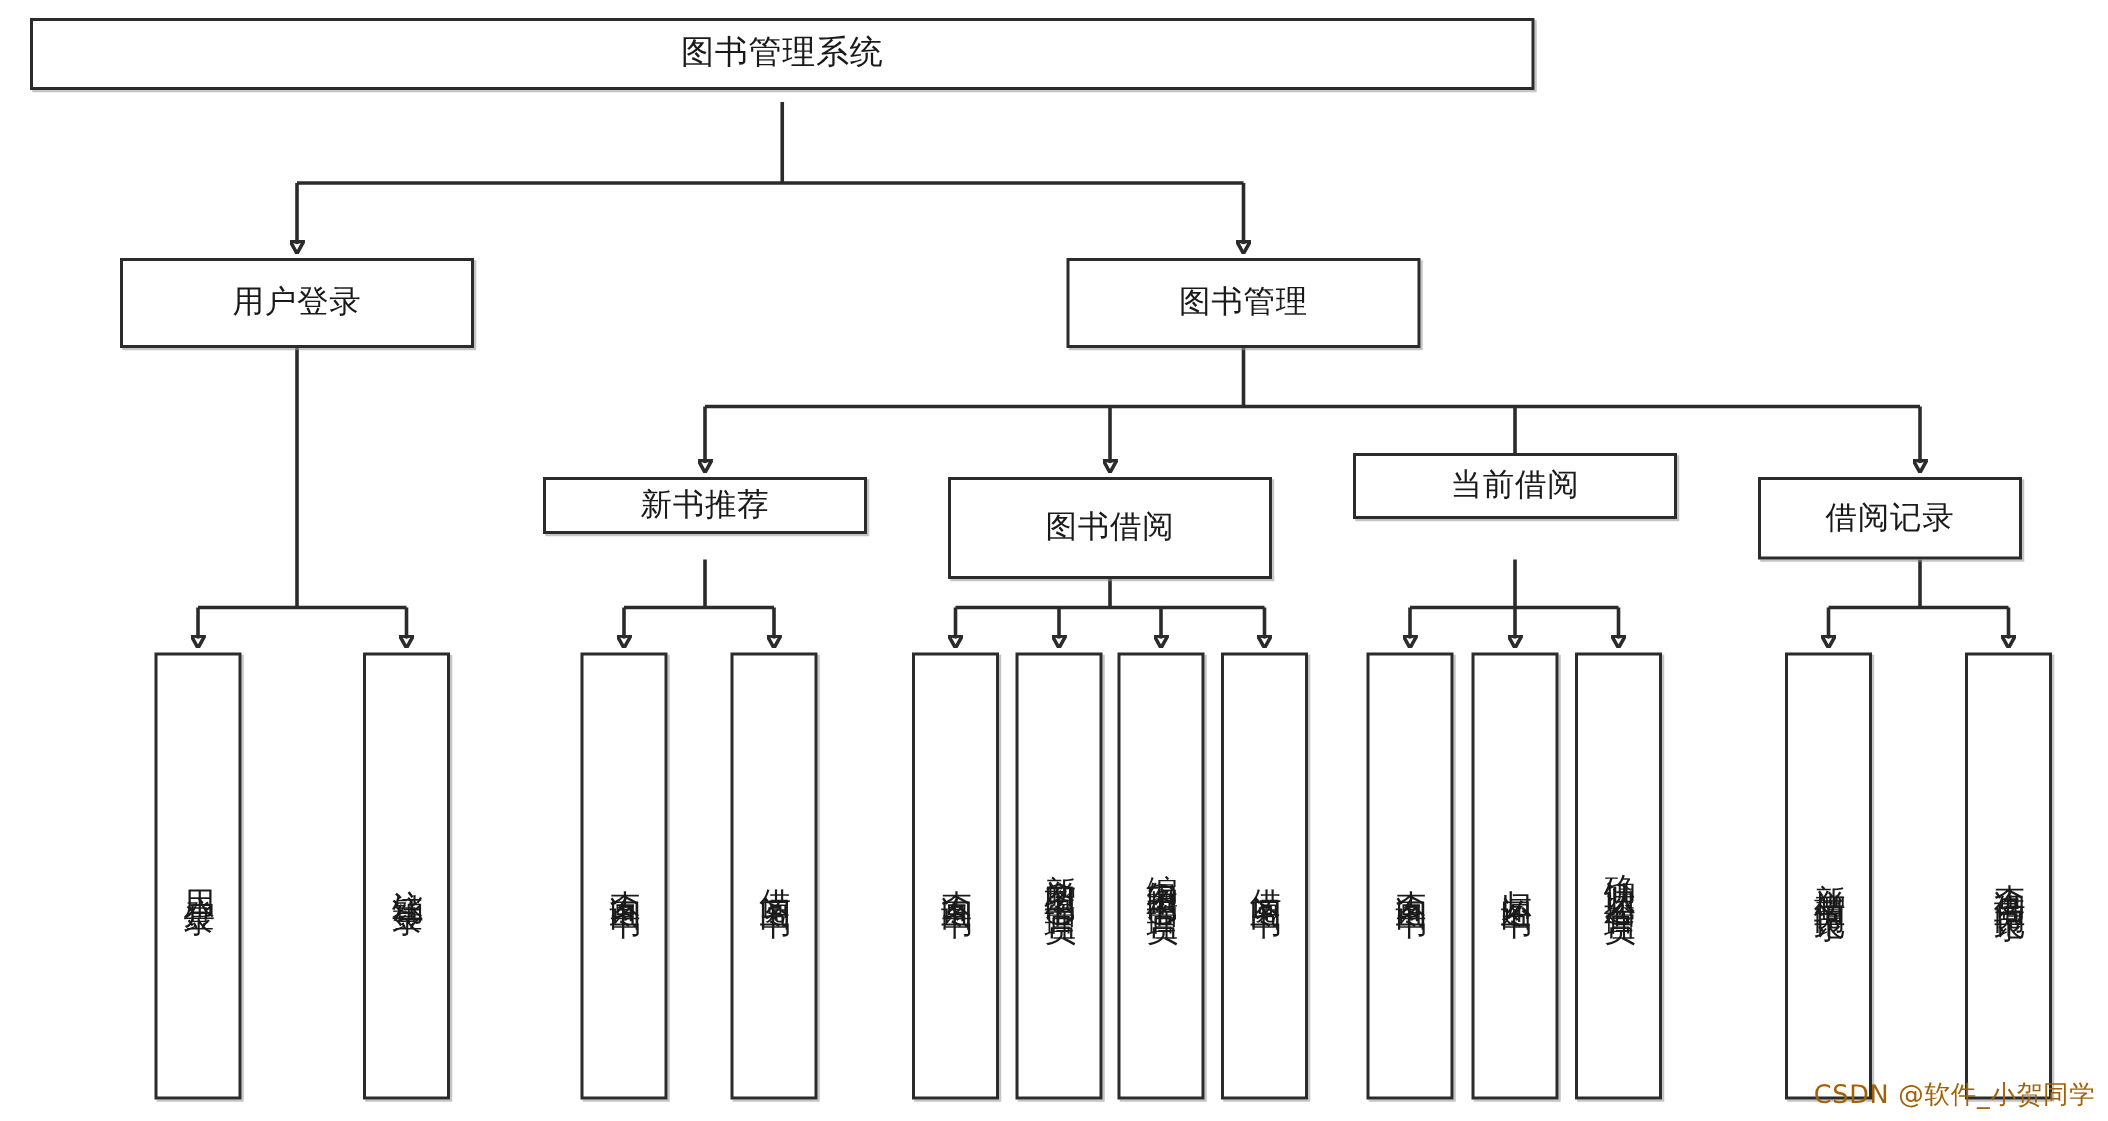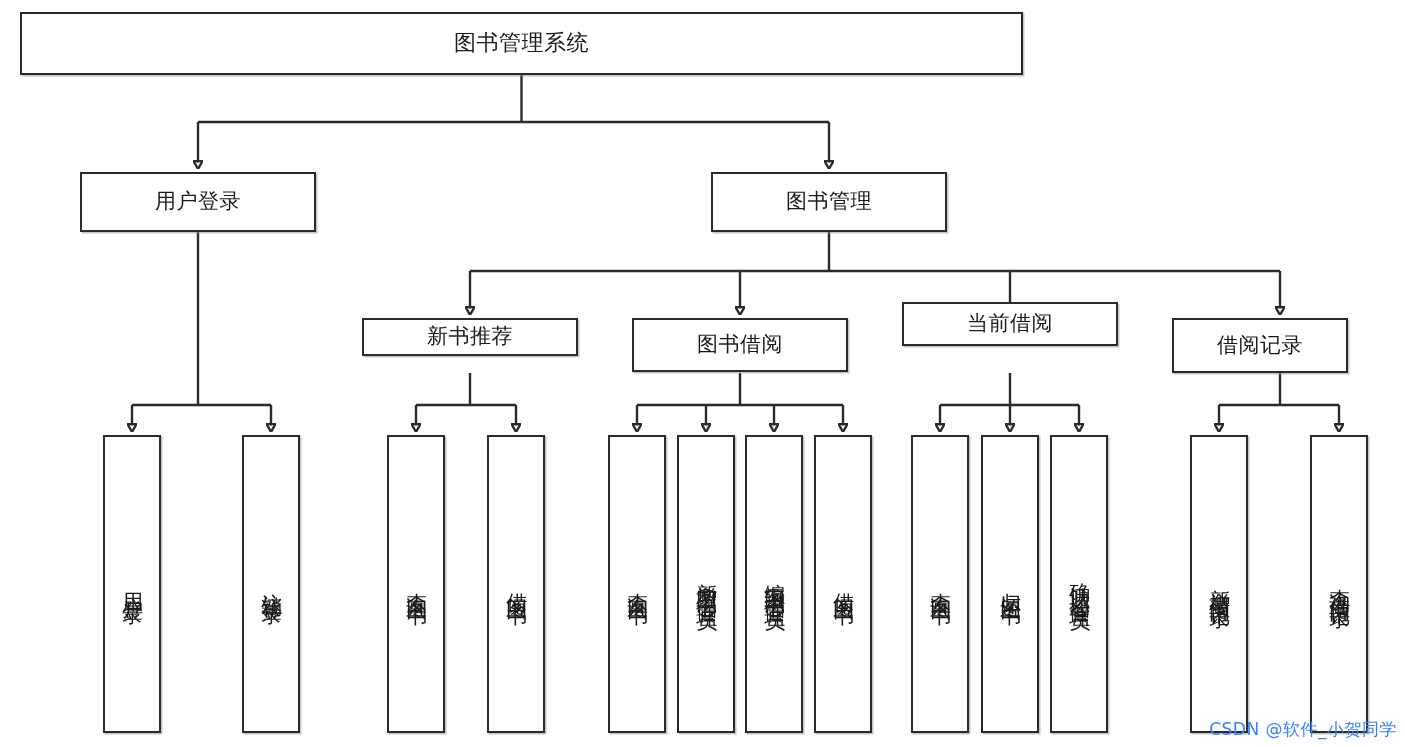--- a/index.html
+++ b/index.html
@@ -49,21 +49,21 @@
   }
   svg.links path, svg.links line {
     stroke: #2b2b2b;
     stroke-width: 2.4;
     fill: none;
   }
   .watermark {
     position: absolute;
     right: 8px;
     bottom: 6px;
-    color: #3b82f6;
+    color: #a16207;
     font-size: 17px;
     letter-spacing: 0.5px;
     white-space: nowrap;
   }
 </style>
 </head>
 <body>
 
 <div id="canvas">
   <svg class="links" viewBox="0 0 1405 747">
@@ -103,33 +103,33 @@
         <path d="M1010,405 L1010,424" marker-end="url(#arrow)"></path>
         <path d="M1079,405 L1079,424" marker-end="url(#arrow)"></path>
         <path d="M1280,373 L1280,405"></path>
         <path d="M1219,405 L1339,405"></path>
         <path d="M1219,405 L1219,424" marker-end="url(#arrow)"></path>
         <path d="M1339,405 L1339,424" marker-end="url(#arrow)"></path>
       </g>
   </svg>
 
   <div id="node-layer">
-      <div class="node root" style="left: 20px; top: 12px; width: 1003px; height: 63px;">
+      <div class="node root" style="left: 20px; top: 12px; width: 1003px; height: 48px;">
         <span class="label">图书管理系统</span>
       </div>
       <div class="node" style="left: 80px; top: 172px; width: 236px; height: 60px;">
         <span class="label">用户登录</span>
       </div>
       <div class="node" style="left: 711px; top: 172px; width: 236px; height: 60px;">
         <span class="label">图书管理</span>
       </div>
       <div class="node" style="left: 362px; top: 318px; width: 216px; height: 38px;">
         <span class="label">新书推荐</span>
       </div>
-      <div class="node" style="left: 632px; top: 318px; width: 216px; height: 54px;">
+      <div class="node" style="left: 632px; top: 318px; width: 216px; height: 68px;">
         <span class="label">图书借阅</span>
       </div>
       <div class="node" style="left: 902px; top: 302px; width: 216px; height: 44px; justify-content: center;">
         <span class="label">当前借阅</span>
       </div>
       <div class="node" style="left: 1172px; top: 318px; width: 176px; height: 55px;">
         <span class="label">借阅记录</span>
       </div>
       <div class="node vertical" style="left: 103px; top: 435px; width: 58px; height: 298px;">
         <span class="label">用户登录</span>

